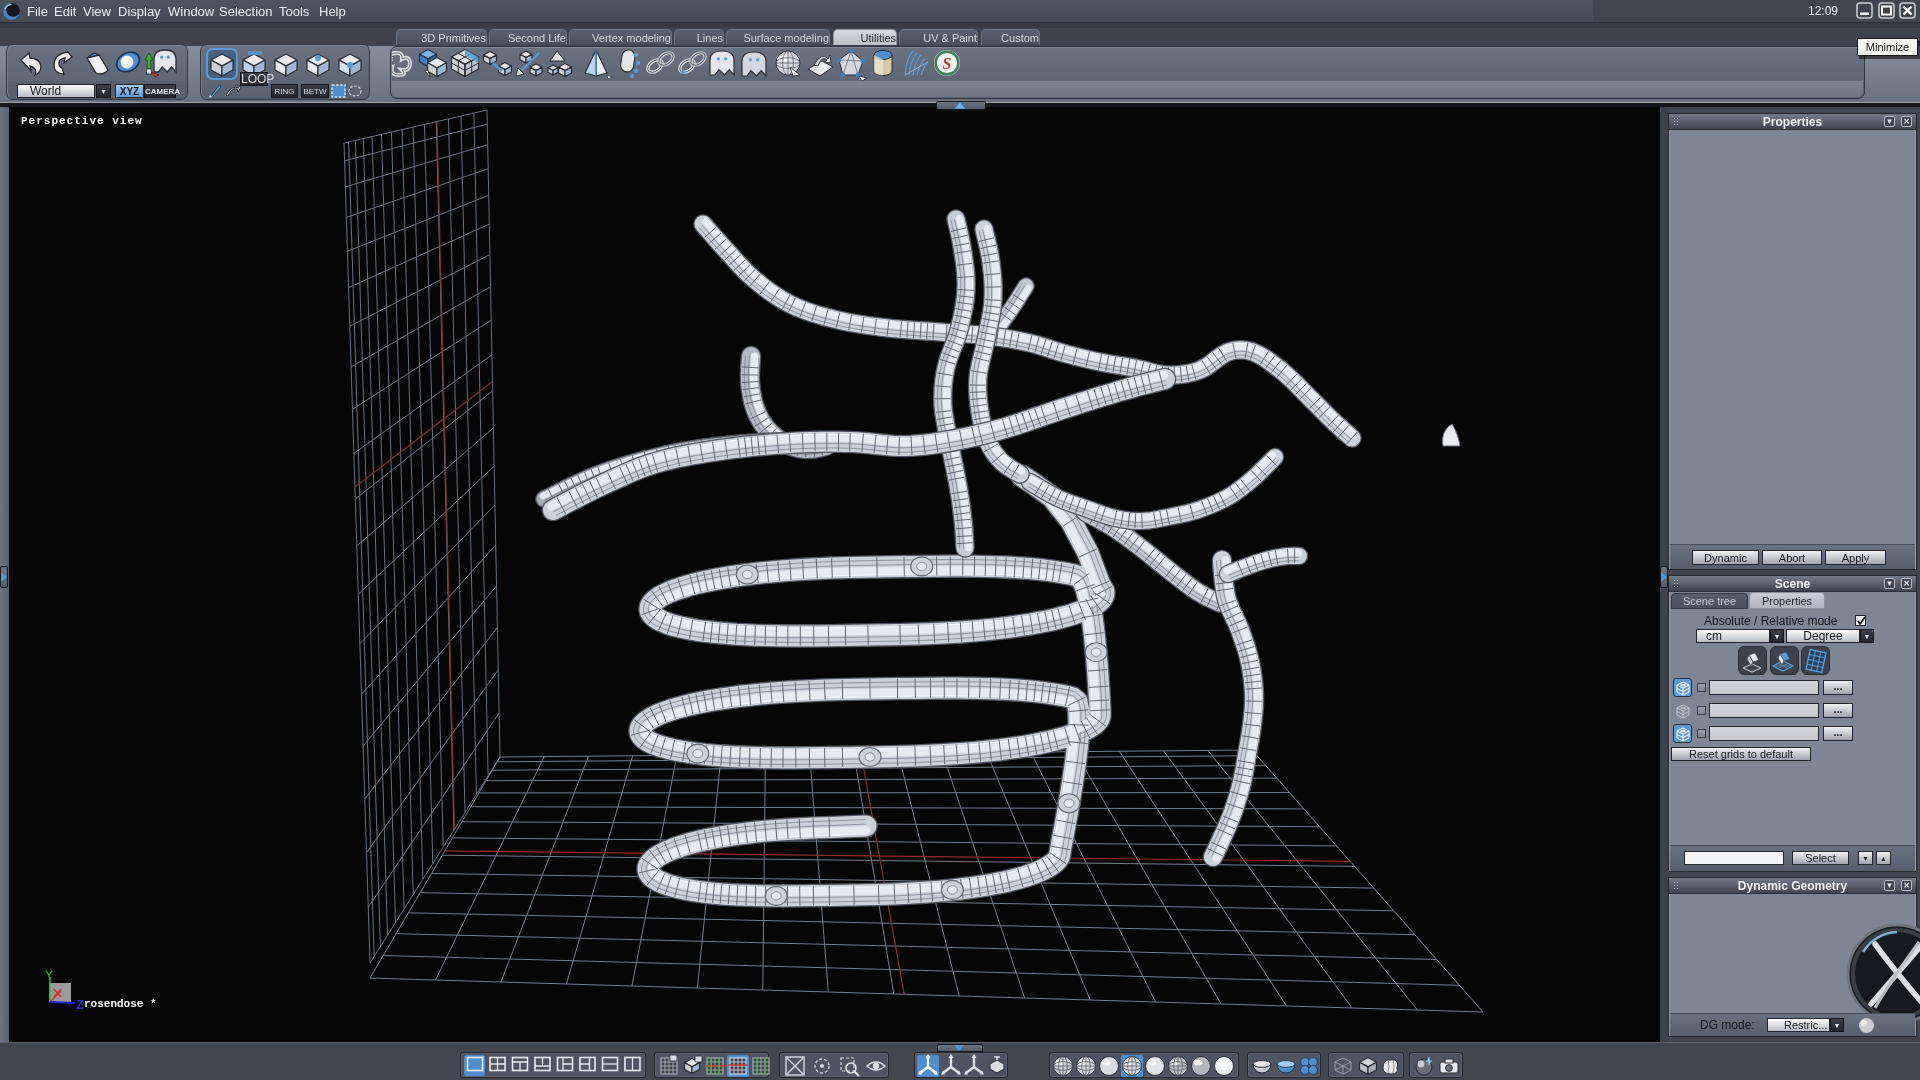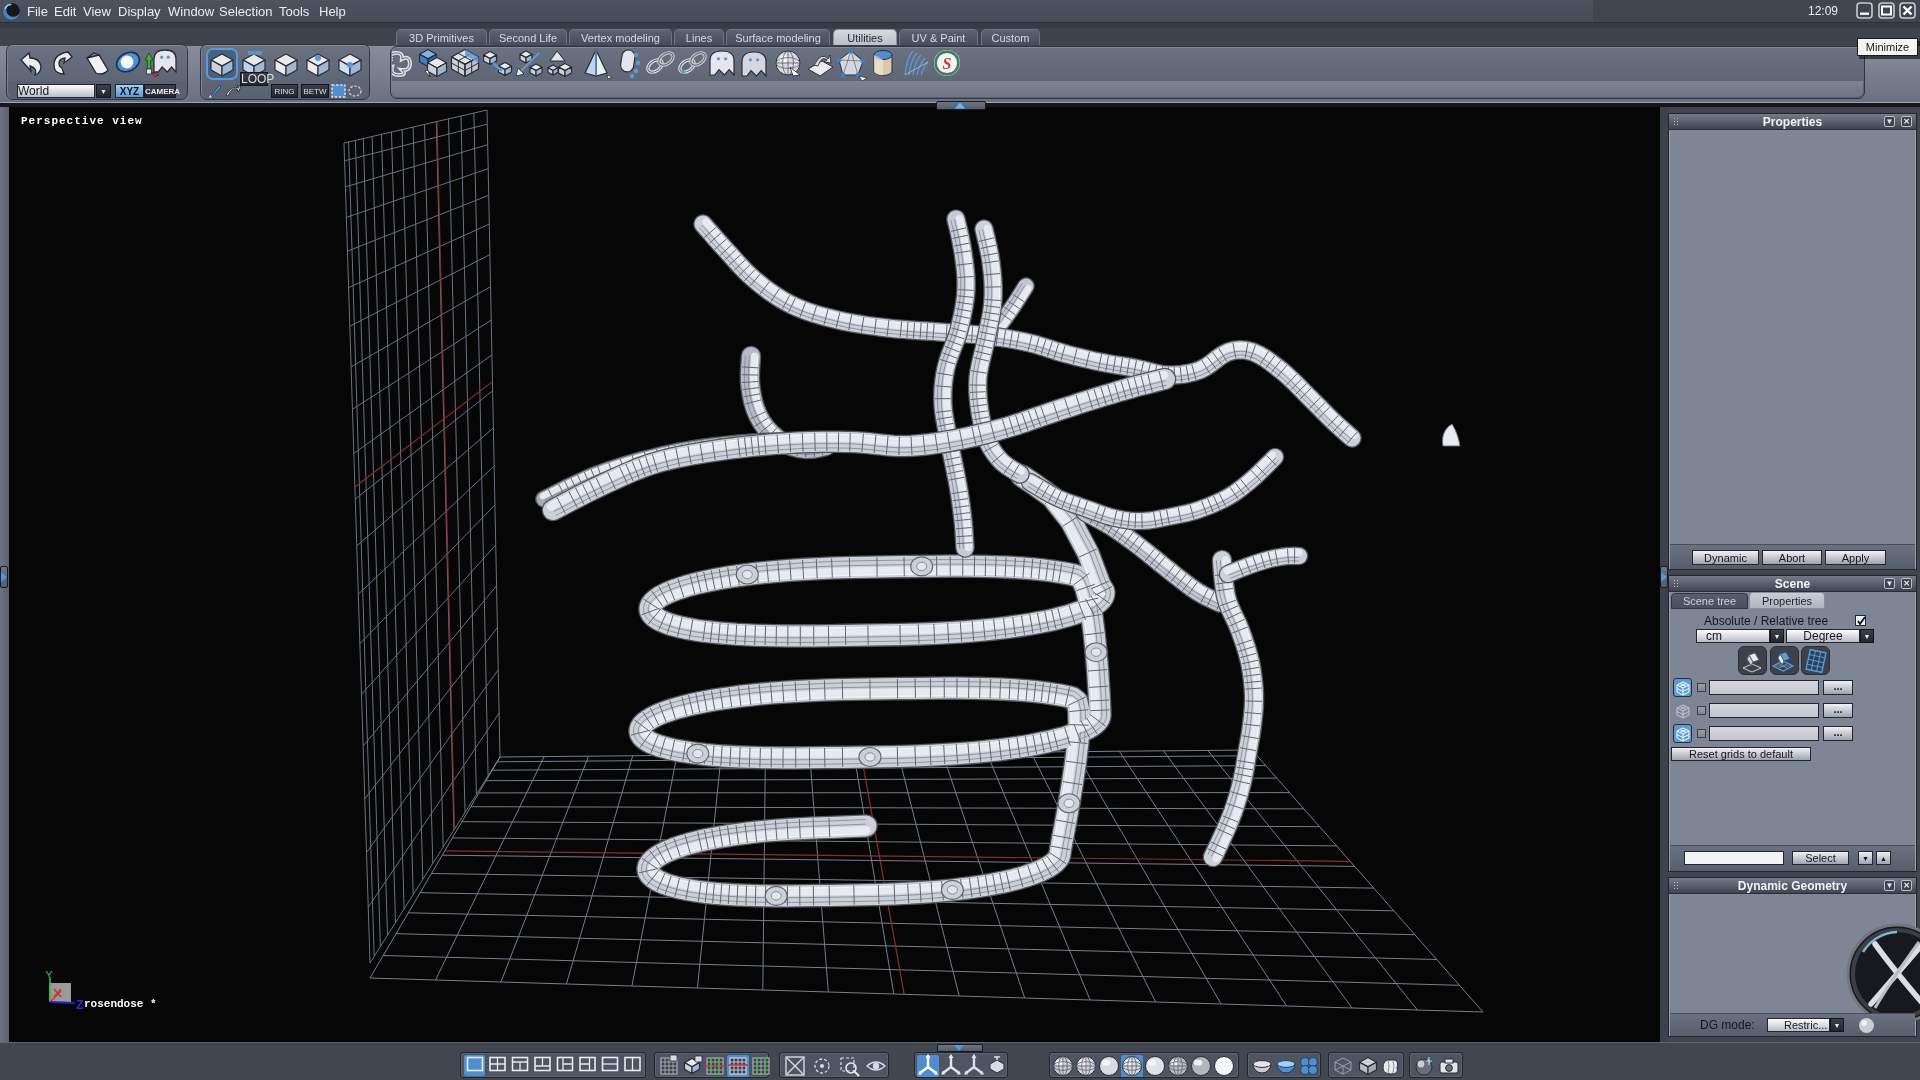--- a/index.html
+++ b/index.html
@@ -5,21 +5,21 @@
  font-family:"Liberation Sans",sans-serif;-webkit-font-smoothing:antialiased}
 #root{position:relative;width:1920px;height:1080px}
 .abs{position:absolute}
 .menubar{left:0;top:0;width:1593px;height:22px;background:linear-gradient(#4e545f,#454b57);
  color:#e9ecf2;font-size:13px}
 .menubar span{position:absolute;top:4px}
 .substrip{left:0;top:22px;width:1920px;height:6px;background:#363b45;border-top:1px solid #2c3039}
 .tabrow{left:0;top:28px;width:1920px;height:18px;background:#3e434e}
 .tab{position:absolute;top:1px;height:16px;background:linear-gradient(#5a6170,#474d5a);
  border:1px solid #6c7584;border-bottom:none;border-radius:5px 5px 0 0;color:#d4d9e2;
- font-size:11px;text-align:center;line-height:16px}
+ font-size:11px;text-align:right;line-height:16px}
 .tab.active{background:linear-gradient(#d6dae0,#b9bec8);color:#262a33;border-color:#8b94a2}
 .toolrow{left:0;top:46px;width:1920px;height:57px;background:linear-gradient(#868e9c,#6a7180);
  border-bottom:1px solid #9aa2b0}
 .toolrow:after{content:"";position:absolute;left:0;bottom:-3px;width:1920px;height:2px;background:#181b21}
 .group{position:absolute;background:linear-gradient(#6a7180,#596070);border:1px solid #31353f;border-radius:7px;box-shadow:inset 0 1px 0 #828a98,inset 1px 0 0 #768090}
 .btn{position:absolute;background:linear-gradient(#eff1f4,#9ea4ae);border:1px solid #23262e;
  color:#14171e;font-size:11px;text-align:center}
 .darkbtn{position:absolute;background:linear-gradient(#3a3f49,#23262e);border:1px solid #14161c;
  color:#e8ebf0;text-align:center}
 .field{position:absolute;background:linear-gradient(#fdfdfe,#b9bec6);border:1px solid #23262e;
@@ -101,21 +101,21 @@
       </g>
       <path d="M148.0 28.0 L148.0 14.8 Q148.0 6.0 159 6.0 Q170.0 6.0 170.0 14.8 L170.0 28.0 L165.6 23.05 L161.2 28.0 L156.25 23.05 L152.4 28.0 Z" fill="#e4e6ec" stroke="#2a2d35" stroke-width="1.3"></path>
       <circle cx="155.7" cy="13.15" r="1.6" fill="#4f9ad9"></circle>
       <circle cx="162.3" cy="13.15" r="1.6" fill="#4f9ad9"></circle>
       <g transform="translate(143,19)">
         <path d="M0 -10 L4 -3 L1.6 -3 L1.6 6 L-1.6 6 L-1.6 -3 L-4 -3 Z" fill="#3fae3f" stroke="#1b5c1b" stroke-width="1"></path>
         <rect x="-2.5" y="6" width="5" height="5" fill="#e8eaee" stroke="#2a2d35" stroke-width="0.8"></rect>
         <path d="M2 9 L10 12 L6 14 Z" fill="#c04545" stroke="#5c1b1b" stroke-width="0.8"></path>
       </g>
     </svg>
-    <div class="field" style="left:17px;top:84px;width:78px;height:14px;line-height:13px;padding-left:0">World</div>
+    <div class="field" style="left:17px;top:84px;width:78px;height:14px;line-height:13px;padding-left:12px">World</div>
     <div class="darkbtn" style="left:96px;top:84px;width:15px;height:14px;font-size:7px;line-height:13px">▼</div>
     <div class="abs" style="left:115px;top:84px;width:29px;height:14px;background:linear-gradient(#a8cdf0,#5b9bd5);border:1px solid #23262e;color:#10131c;font-size:10px;font-weight:bold;text-align:center;line-height:13px">XYZ</div>
     <div class="darkbtn" style="left:144px;top:84px;width:32px;height:14px;font-size:8px;font-weight:bold;line-height:13px">CAMERA</div>
     <div class="group" style="left:200px;top:44px;width:170px;height:56px"></div>
     <svg class="abs" style="left:202px;top:46px" width="170" height="38" viewBox="0 0 170 38">
       <rect x="5" y="3" width="30" height="30" rx="6" fill="#47617e" stroke="#5b9bd5" stroke-width="2"></rect>
       <g stroke="#2a2d35" stroke-width="1.2" stroke-linejoin="round">
         <polygon points="9.0,14.05 20,8.0 31.0,14.05 20,20.1" fill="#e8eaee"></polygon>
         <polygon points="9.0,14.05 20,20.1 20,30.0 9.0,23.95" fill="#cdd1d8"></polygon>
         <polygon points="31.0,14.05 20,20.1 20,30.0 31.0,23.95" fill="#9fb7d4"></polygon>
@@ -538,21 +538,21 @@
     <div class="btn" style="left:1692px;top:550px;width:67px;height:15px;line-height:14px">Dynamic</div>
     <div class="btn" style="left:1762px;top:550px;width:60px;height:15px;line-height:14px">Abort</div>
     <div class="btn" style="left:1825px;top:550px;width:61px;height:15px;line-height:14px">Apply</div>
     <div class="panel" style="left:1668px;top:575px;width:249px;height:297px"></div>
     <div class="ptitle" style="left:1669px;top:576px;width:247px">Scene</div>
     <div class="grip" style="left:1673px;top:579px"></div>
     <div class="pbtn" style="left:1884px;top:578px">▼</div>
     <div class="pbtn" style="left:1901px;top:578px">✕</div>
     <div class="abs" style="left:1671px;top:593px;width:77px;height:16px;background:linear-gradient(#565d6b,#4a505c);border:1px solid #323741;border-radius:4px 4px 0 0;color:#c9ced8;font-size:11px;text-align:center;line-height:15px">Scene tree</div>
     <div class="abs" style="left:1749px;top:592px;width:76px;height:17px;background:linear-gradient(#c9cdd5,#aeb3bd);border:1px solid #868e9a;border-radius:4px 4px 0 0;color:#23262e;font-size:11px;text-align:center;line-height:16px">Properties</div>
-    <div class="abs" style="left:1704px;top:614px;color:#14171e;font-size:12px">Absolute / Relative tree</div>
+    <div class="abs" style="left:1704px;top:614px;color:#14171e;font-size:12px">Absolute / Relative mode</div>
     <div class="abs" style="left:1855px;top:615px;width:11px;height:11px;background:#eef2f6;border:1px solid #23262e"></div>
     <svg class="abs" style="left:1856px;top:616px" width="10" height="10" viewBox="0 0 10 10">
       <path d="M2 5 L4 8 L9 1" stroke="#10131c" stroke-width="1.8" fill="none"></path>
     </svg>
     <div class="field" style="left:1696px;top:629px;width:74px;height:14px;line-height:13px;padding-left:9px">cm</div>
     <div class="darkbtn" style="left:1770px;top:629px;width:14px;height:14px;font-size:7px;line-height:13px">▼</div>
     <div class="field" style="left:1786px;top:629px;width:74px;height:14px;line-height:13px;text-align:center">Degree</div>
     <div class="darkbtn" style="left:1860px;top:629px;width:14px;height:14px;font-size:7px;line-height:13px">▼</div>
     <div class="abs" style="left:1738.0px;top:646px;width:29px;height:29px;background:#3c414b;border:1px solid #2a2e37;border-radius:6px"></div>
     <div class="abs" style="left:1769.5px;top:646px;width:29px;height:29px;background:#3c414b;border:1px solid #2a2e37;border-radius:6px"></div>

